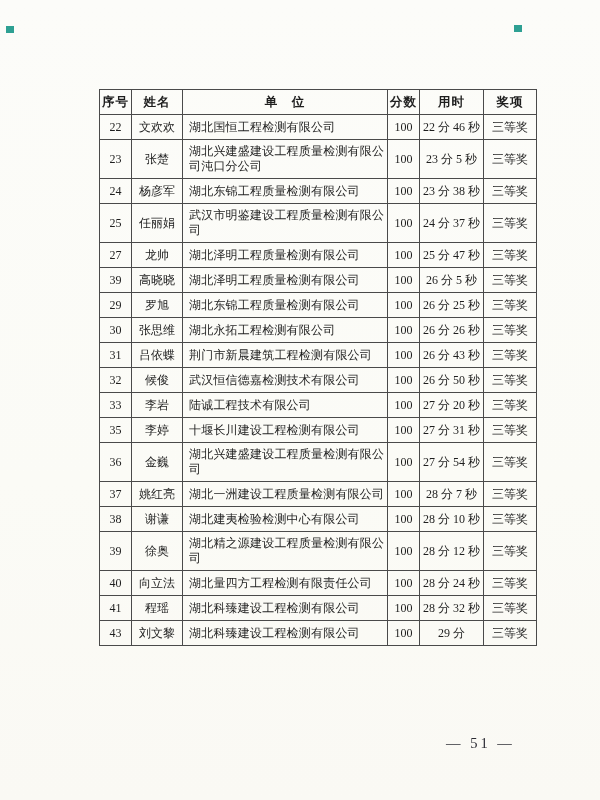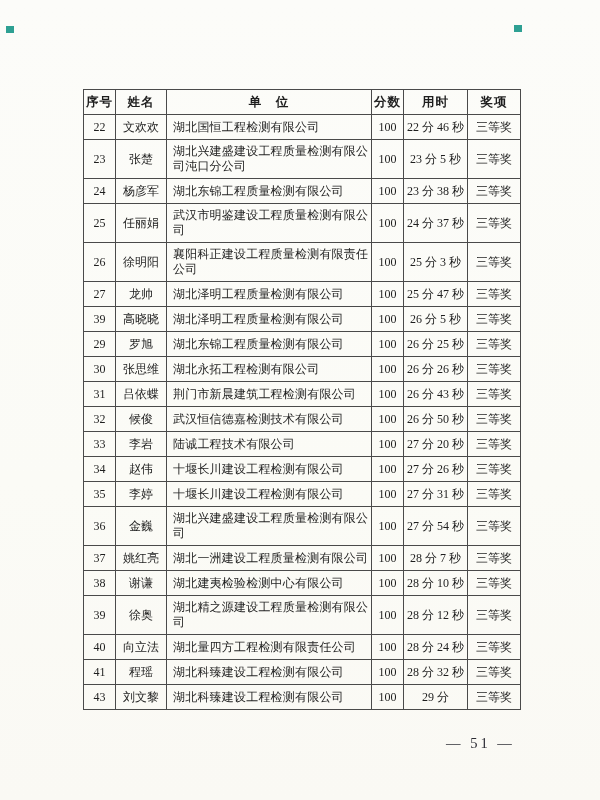--- a/index.html
+++ b/index.html
@@ -9,21 +9,21 @@
     font-family:"Liberation Serif","DejaVu Serif",serif;
     color:#1e1e1e;
     position:relative;
     overflow:hidden;
   }
   .page{position:absolute;inset:0;background:linear-gradient(180deg,#fcfcf9 0%,#fbfbf6 60%,#faf9f4 100%);}
   .corner-mark{position:absolute;width:8px;height:7px;background:#2ea093;}
   .corner-mark.left{left:6px;top:26px;}
   .corner-mark.right{left:514px;top:25px;}
   table.results{
-    position:absolute;left:83px;top:89px;
+    position:absolute;left:99px;top:89px;
     width:437px;
     border-collapse:collapse;
     table-layout:fixed;
   }
   col.c-no{width:32px;}
   col.c-name{width:51px;}
   col.c-company{width:205px;}
   col.c-score{width:32px;}
   col.c-time{width:64px;}
   col.c-award{width:53px;}
@@ -108,28 +108,20 @@
         </tr>
         <tr>
           <td class="cell-no">25</td>
           <td class="cell-name">任丽娟</td>
           <td class="cell-company">武汉市明鉴建设工程质量检测有限公司</td>
           <td class="cell-score">100</td>
           <td class="cell-time">24 分 37 秒</td>
           <td class="cell-award">三等奖</td>
         </tr>
         <tr>
-          <td class="cell-no">26</td>
-          <td class="cell-name">徐明阳</td>
-          <td class="cell-company">襄阳科正建设工程质量检测有限责任公司</td>
-          <td class="cell-score">100</td>
-          <td class="cell-time">25 分 3 秒</td>
-          <td class="cell-award">三等奖</td>
-        </tr>
-        <tr>
           <td class="cell-no">27</td>
           <td class="cell-name">龙帅</td>
           <td class="cell-company">湖北泽明工程质量检测有限公司</td>
           <td class="cell-score">100</td>
           <td class="cell-time">25 分 47 秒</td>
           <td class="cell-award">三等奖</td>
         </tr>
         <tr>
           <td class="cell-no">39</td>
           <td class="cell-name">高晓晓</td>
@@ -172,28 +164,20 @@
         </tr>
         <tr>
           <td class="cell-no">33</td>
           <td class="cell-name">李岩</td>
           <td class="cell-company">陆诚工程技术有限公司</td>
           <td class="cell-score">100</td>
           <td class="cell-time">27 分 20 秒</td>
           <td class="cell-award">三等奖</td>
         </tr>
         <tr>
-          <td class="cell-no">34</td>
-          <td class="cell-name">赵伟</td>
-          <td class="cell-company">十堰长川建设工程检测有限公司</td>
-          <td class="cell-score">100</td>
-          <td class="cell-time">27 分 26 秒</td>
-          <td class="cell-award">三等奖</td>
-        </tr>
-        <tr>
           <td class="cell-no">35</td>
           <td class="cell-name">李婷</td>
           <td class="cell-company">十堰长川建设工程检测有限公司</td>
           <td class="cell-score">100</td>
           <td class="cell-time">27 分 31 秒</td>
           <td class="cell-award">三等奖</td>
         </tr>
         <tr>
           <td class="cell-no">36</td>
           <td class="cell-name">金巍</td>

